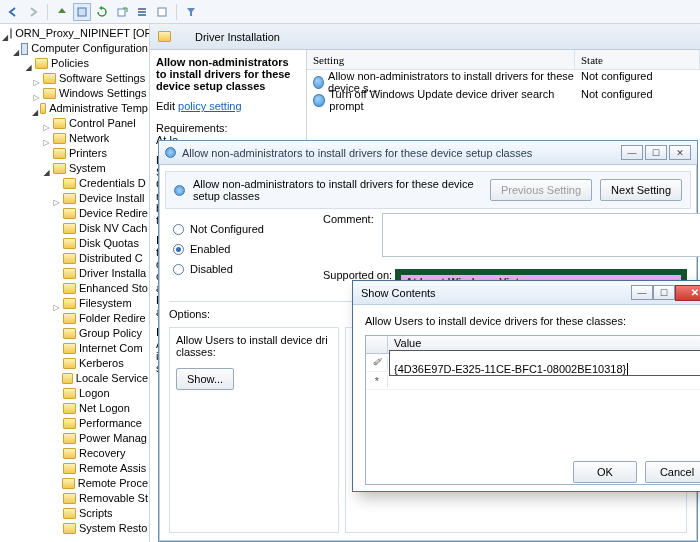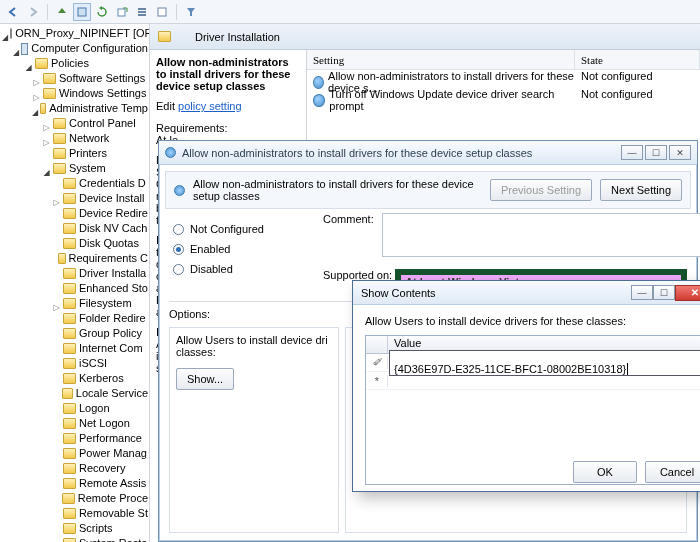--- a/index.html
+++ b/index.html
@@ -214,21 +214,21 @@
           <span class="lbl">Disk NV Cach</span>
         </div>
         <div class="node ind5">
           <span class="tw none"></span>
           <span class="ficon"></span>
           <span class="lbl">Disk Quotas</span>
         </div>
         <div class="node ind5">
           <span class="tw none"></span>
           <span class="ficon"></span>
-          <span class="lbl">Requirements C</span>
+          <span class="lbl">Distributed C</span>
         </div>
         <div class="node ind5">
           <span class="tw none"></span>
           <span class="ficon"></span>
           <span class="lbl">Driver Installa</span>
         </div>
         <div class="node ind5">
           <span class="tw none"></span>
           <span class="ficon"></span>
           <span class="lbl">Enhanced Sto</span>
@@ -245,25 +245,20 @@
         </div>
         <div class="node ind5">
           <span class="tw none"></span>
           <span class="ficon"></span>
           <span class="lbl">Group Policy</span>
         </div>
         <div class="node ind5">
           <span class="tw none"></span>
           <span class="ficon"></span>
           <span class="lbl">Internet Com</span>
-        </div>
-        <div class="node ind5">
-          <span class="tw none"></span>
-          <span class="ficon"></span>
-          <span class="lbl">iSCSI</span>
         </div>
         <div class="node ind5">
           <span class="tw none"></span>
           <span class="ficon"></span>
           <span class="lbl">Kerberos</span>
         </div>
         <div class="node ind5">
           <span class="tw none"></span>
           <span class="ficon"></span>
           <span class="lbl">Locale Service</span>

